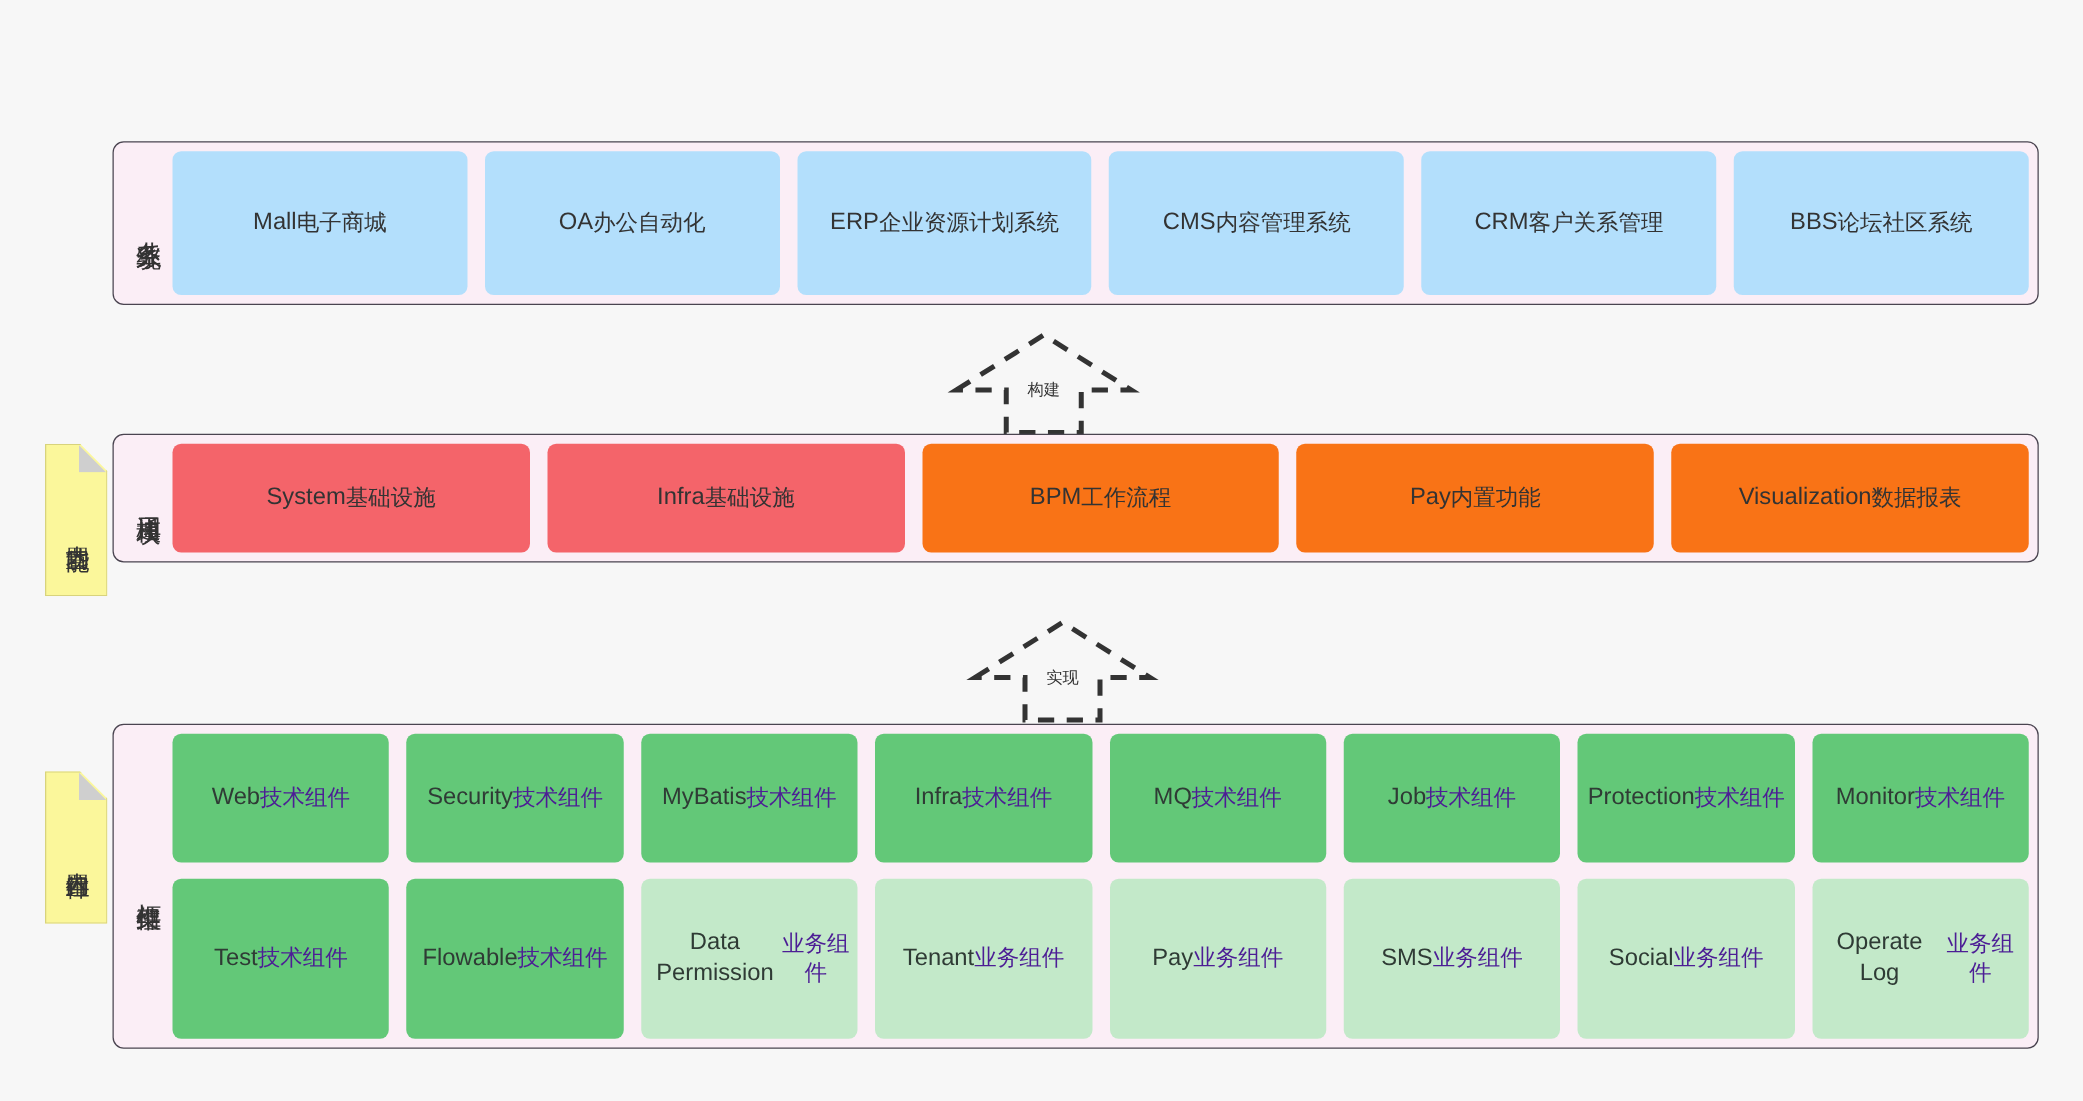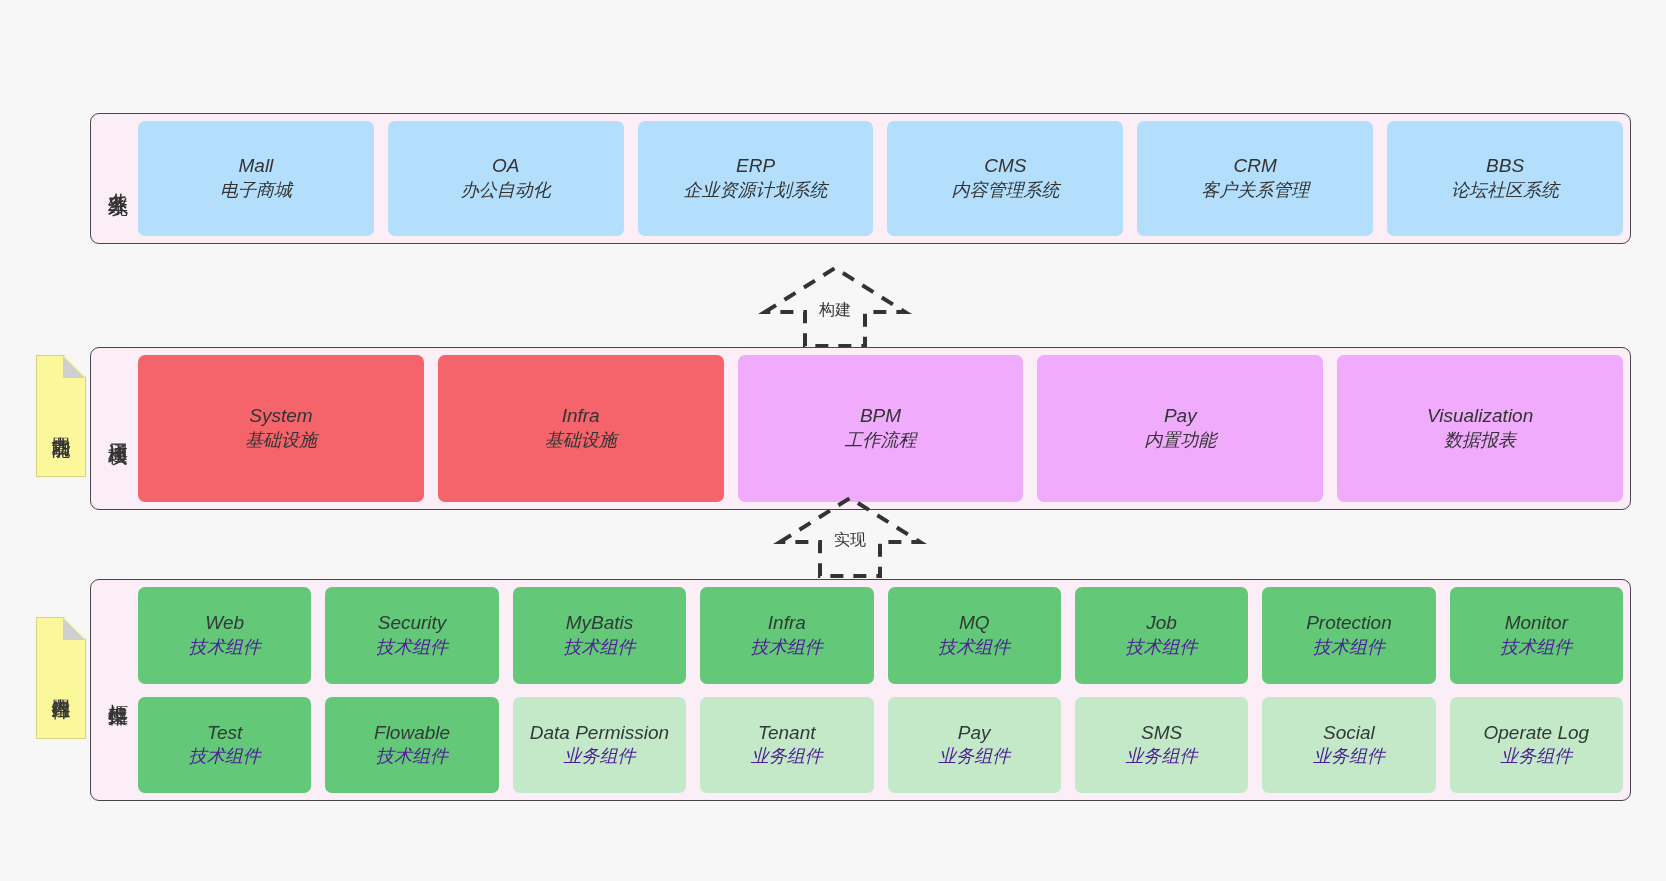--- a/index.html
+++ b/index.html
@@ -54,36 +54,35 @@
   .row {
     display: flex;
     gap: 14px;
     flex: 1 1 auto;
   }
 
   .card {
     flex: 1 1 0;
     border-radius: 7px;
     display: flex;
-    flex-direction: column;
+    flex-direction: row;
     align-items: center;
     justify-content: center;
     text-align: center;
     line-height: 1.3;
     padding: 4px 6px;
-    font-style: italic;
   }
 
   .card .t1 { font-size: 19px; color: #2f3b35; }
   .card .t2 { font-size: 18px; color: #4c1d95; }
 
   
   .c-blue       { background: #b3dffc; }
   .c-red        { background: #f4646a; }
-  .c-pink       { background: #f0abfc; }
+  .c-pink       { background: #f97316; }
   .c-green      { background: #63c878; }
   .c-lightgreen { background: #c3e9c9; }
 
   .c-blue .t1, .c-blue .t2,
   .c-red .t1, .c-red .t2,
   .c-pink .t1, .c-pink .t2 { color: #333; }
 
   
   .note {
     position: absolute;
@@ -117,21 +116,21 @@
   .connector {
     position: absolute;
     display: flex;
     align-items: flex-end;
     justify-content: center;
   }
   .connector svg { position: absolute; inset: 0; overflow: visible; }
   .connector .conn-label {
     position: relative;
     z-index: 3;
-    font-size: 16px;
+    font-size: 13px;
     color: #333;
     background: transparent;
     padding: 0 2px;
     margin-bottom: 26px;
   }
 </style>
 </head>
 <body>
 
 <div class="canvas">
@@ -173,21 +172,21 @@
       <path d="M 5 50 L 75 6 L 145 50 L 105 50 L 105 84 L 45 84 L 45 50 Z" fill="none" stroke="#333333" stroke-width="4" stroke-dasharray="13 10" stroke-linejoin="miter"></path>
     </svg>
     <span class="conn-label">构建</span>
   </div>
 
   <div class="note" id="note-builtin-function" style="left:36px; top:355px; width:50px; height:122px;">
     <span class="fold"></span>
     <span class="note-text">内置功能</span>
   </div>
 
-  <div class="layer" id="layer-general" style="left:90px; top:347px; width:1541px; height:163px;">
+  <div class="layer" id="layer-general" style="left:90px; top:347px; width:1541px; height:103px;">
     <div class="layer-title">通用模块</div>
     <div class="layer-body">
       <div class="row">
         <div class="card c-red">
           <div class="t1">System</div>
           <div class="t2">基础设施</div>
         </div>
         <div class="card c-red">
           <div class="t1">Infra</div>
           <div class="t2">基础设施</div>
@@ -213,21 +212,21 @@
       <path d="M 5 50 L 75 6 L 145 50 L 105 50 L 105 84 L 45 84 L 45 50 Z" fill="none" stroke="#333333" stroke-width="4" stroke-dasharray="13 10" stroke-linejoin="miter"></path>
     </svg>
     <span class="conn-label">实现</span>
   </div>
 
   <div class="note" id="note-builtin-component" style="left:36px; top:617px; width:50px; height:122px;">
     <span class="fold"></span>
     <span class="note-text">内置组件</span>
   </div>
 
-  <div class="layer" id="layer-framework" style="left:90px; top:579px; width:1541px; height:222px;">
+  <div class="layer" id="layer-framework" style="left:90px; top:579px; width:1541px; height:260px;">
     <div class="layer-title">框架组件</div>
     <div class="layer-body">
 
       <div class="row">
         <div class="card c-green">
           <div class="t1">Web</div>
           <div class="t2">技术组件</div>
         </div>
         <div class="card c-green">
           <div class="t1">Security</div>

